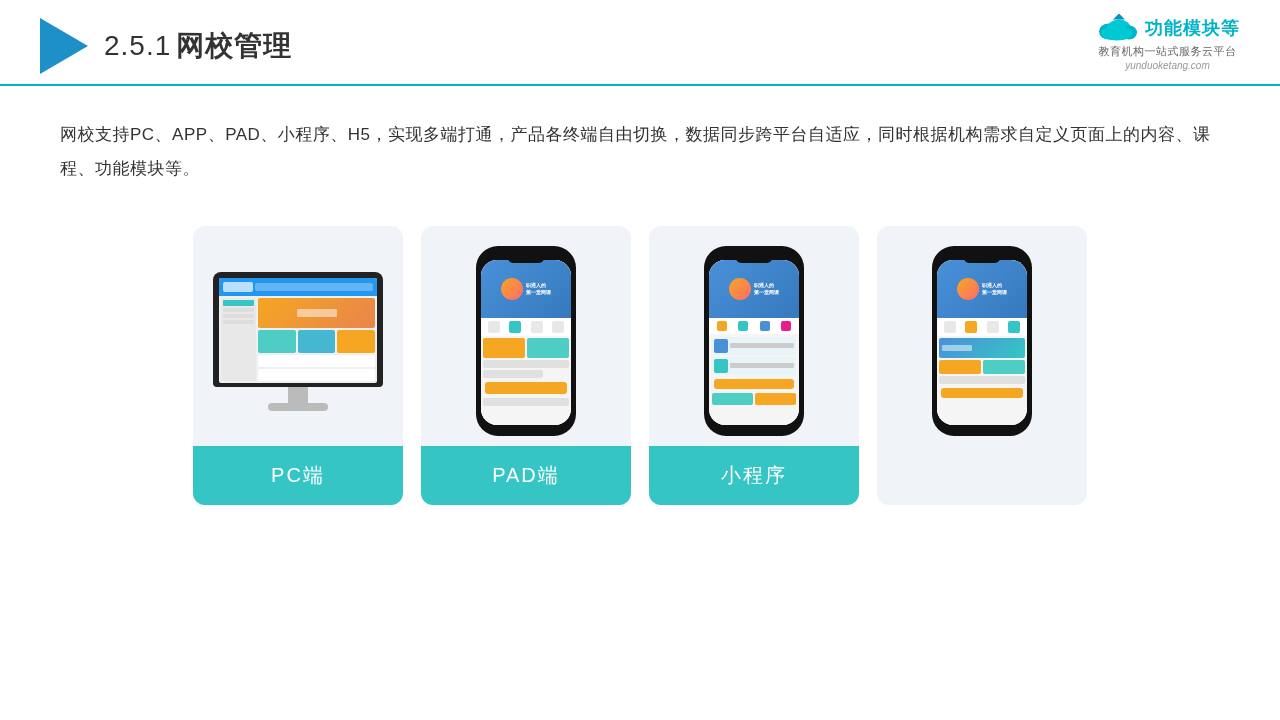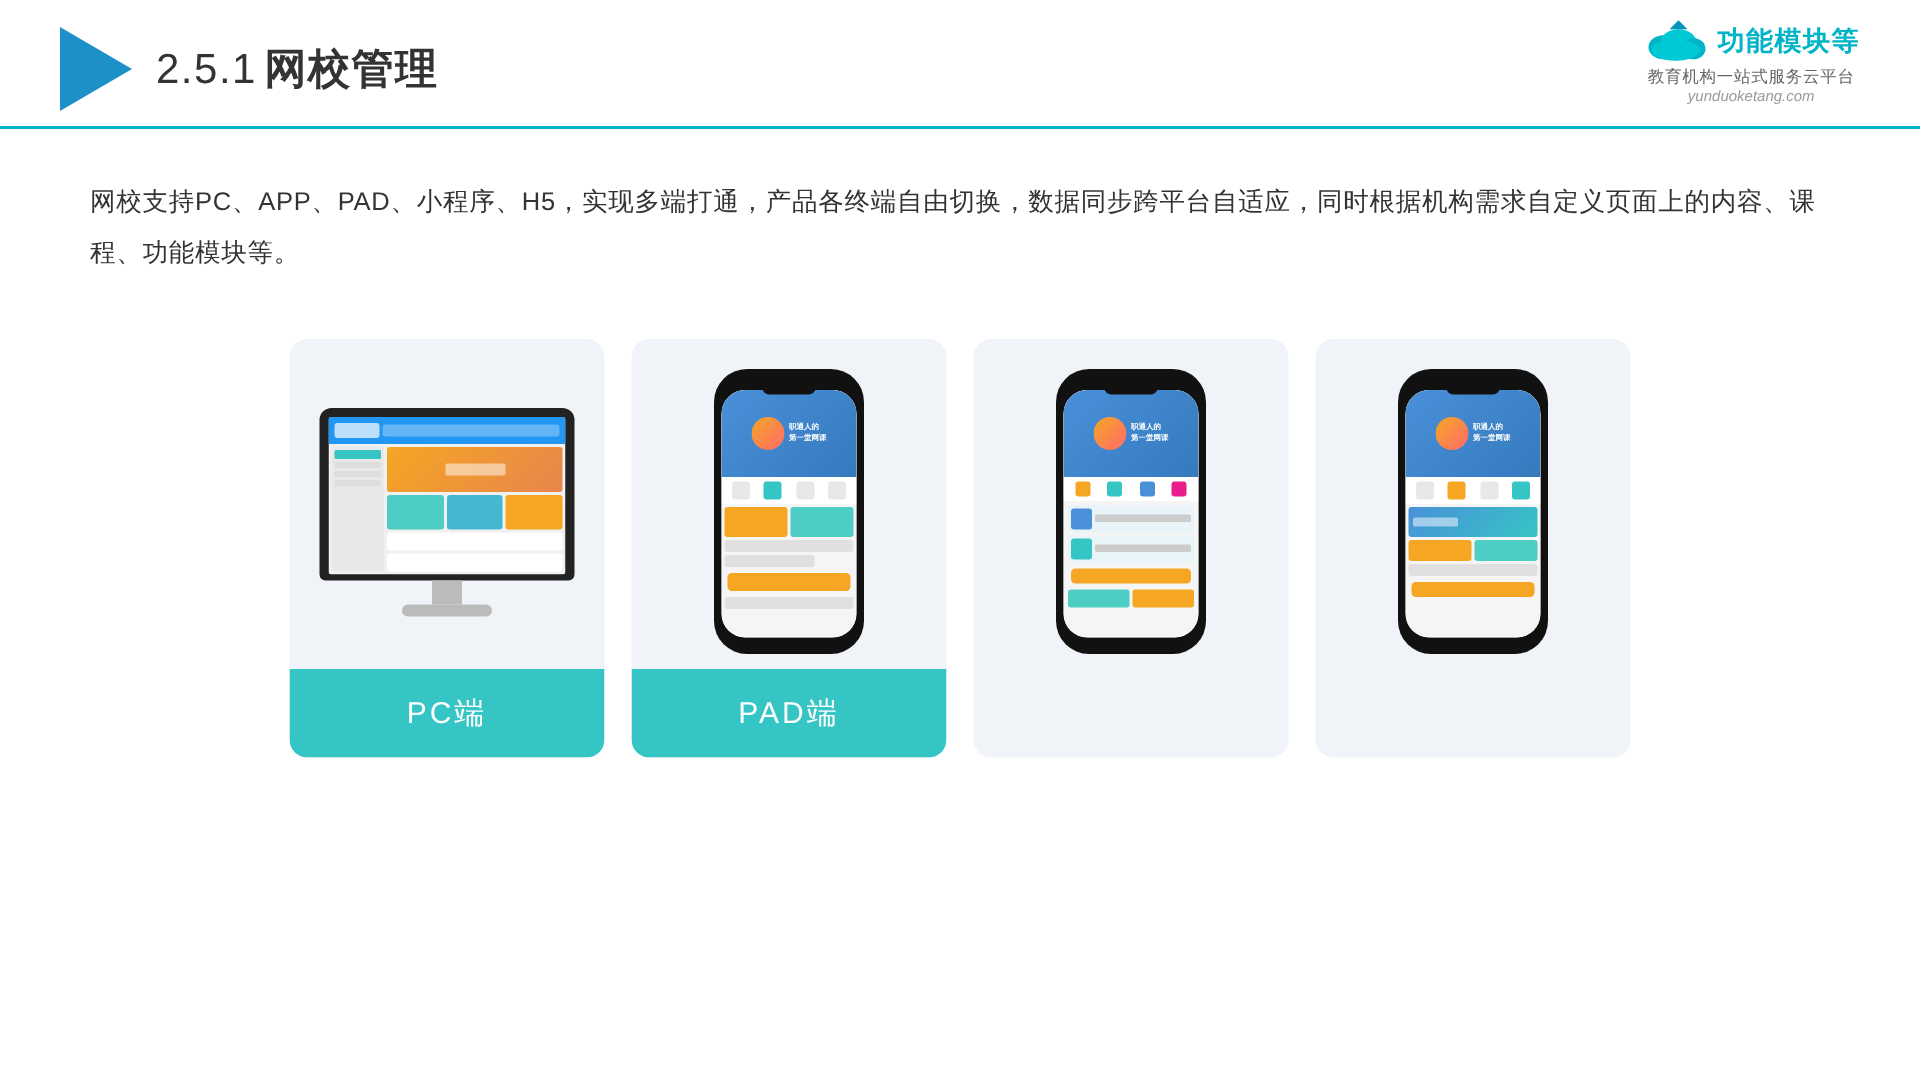--- a/index.html
+++ b/index.html
@@ -419,20 +419,21 @@
                 <div style="display:flex;gap:2px;">
                   <div style="flex:1;height:12px;background:#4ecdc4;border-radius:2px;"></div>
                   <div style="flex:1;height:12px;background:#f5a623;border-radius:2px;"></div>
                 </div>
               </div>
             </div>
           </div>
         </div>
       </div>
     </div>
+    <div class="card-label">小程序</div>
   </div>
 
   <div class="card">
     <div class="card-image-area">
       <div class="phone">
         <div class="phone-outer">
           <div class="phone-notch"></div>
           <div class="phone-screen">
             <div class="phone-screen-content">
               <div class="phone-top-banner">

